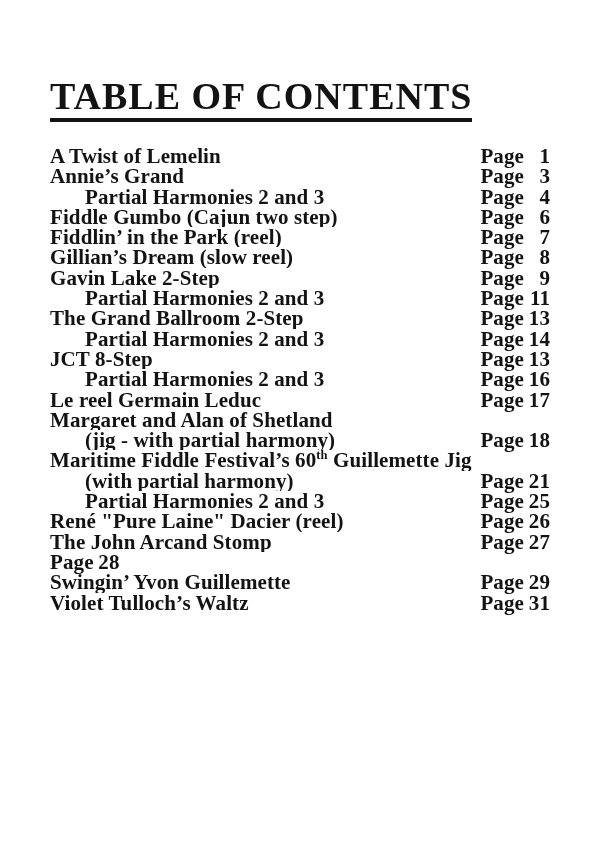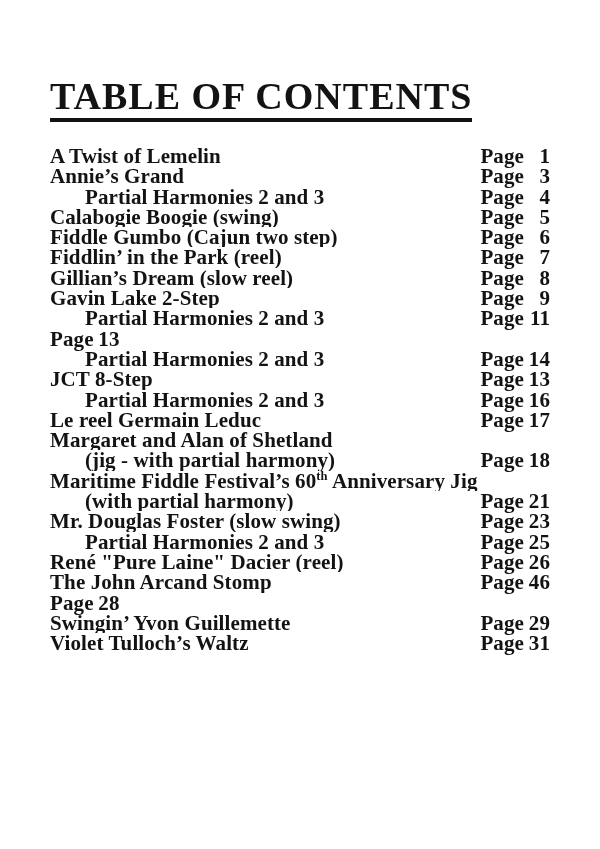--- a/index.html
+++ b/index.html
@@ -75,44 +75,41 @@
         </div>
         <div class="toc-row">
           <span class="toc-title">Annie’s Grand</span>
           <span class="toc-page"><span class="page-word">Page</span><span class="page-num">3</span></span>
         </div>
         <div class="toc-row indent">
           <span class="toc-title">Partial Harmonies 2 and 3</span>
           <span class="toc-page"><span class="page-word">Page</span><span class="page-num">4</span></span>
         </div>
         <div class="toc-row">
-          <span class="toc-title">Calabogie Boogie (swing)</span>
-          <span class="toc-page"><span class="page-word">Page</span><span class="page-num">5</span></span>
-        </div>
-        <div class="toc-row">
           <span class="toc-title">Fiddle Gumbo (Cajun two step)</span>
           <span class="toc-page"><span class="page-word">Page</span><span class="page-num">6</span></span>
         </div>
         <div class="toc-row">
           <span class="toc-title">Fiddlin’ in the Park (reel)</span>
           <span class="toc-page"><span class="page-word">Page</span><span class="page-num">7</span></span>
         </div>
         <div class="toc-row">
           <span class="toc-title">Gillian’s Dream (slow reel)</span>
           <span class="toc-page"><span class="page-word">Page</span><span class="page-num">8</span></span>
         </div>
         <div class="toc-row">
           <span class="toc-title">Gavin Lake 2-Step</span>
           <span class="toc-page"><span class="page-word">Page</span><span class="page-num">9</span></span>
         </div>
         <div class="toc-row indent">
           <span class="toc-title">Partial Harmonies 2 and 3</span>
           <span class="toc-page"><span class="page-word">Page</span><span class="page-num">11</span></span>
         </div>
         <div class="toc-row">
+          <span class="toc-title">The Grand Ballroom 2-Step</span>
           <span class="toc-page"><span class="page-word">Page</span><span class="page-num">13</span></span>
         </div>
         <div class="toc-row indent">
           <span class="toc-title">Partial Harmonies 2 and 3</span>
           <span class="toc-page"><span class="page-word">Page</span><span class="page-num">14</span></span>
         </div>
         <div class="toc-row">
           <span class="toc-title">JCT 8-Step</span>
           <span class="toc-page"><span class="page-word">Page</span><span class="page-num">13</span></span>
         </div>
@@ -126,42 +123,38 @@
         </div>
         <div class="toc-row">
           <span class="toc-title">Margaret and Alan of Shetland</span>
           <span class="toc-page"></span>
         </div>
         <div class="toc-row indent">
           <span class="toc-title">(jig - with partial harmony)</span>
           <span class="toc-page"><span class="page-word">Page</span><span class="page-num">18</span></span>
         </div>
         <div class="toc-row">
-          <span class="toc-title"><span>Maritime Fiddle Festival’s 60</span><sup>th</sup><span> Anniversary Jig</span></span>
+          <span class="toc-title"><span>Maritime Fiddle Festival’s 60</span><sup>th</sup><span> Guillemette Jig</span></span>
           <span class="toc-page"></span>
         </div>
         <div class="toc-row indent">
           <span class="toc-title">(with partial harmony)</span>
           <span class="toc-page"><span class="page-word">Page</span><span class="page-num">21</span></span>
-        </div>
-        <div class="toc-row">
-          <span class="toc-title">Mr. Douglas Foster (slow swing)</span>
-          <span class="toc-page"><span class="page-word">Page</span><span class="page-num">23</span></span>
         </div>
         <div class="toc-row indent">
           <span class="toc-title">Partial Harmonies 2 and 3</span>
           <span class="toc-page"><span class="page-word">Page</span><span class="page-num">25</span></span>
         </div>
         <div class="toc-row">
           <span class="toc-title">René "Pure Laine" Dacier (reel)</span>
           <span class="toc-page"><span class="page-word">Page</span><span class="page-num">26</span></span>
         </div>
         <div class="toc-row">
           <span class="toc-title">The John Arcand Stomp</span>
-          <span class="toc-page"><span class="page-word">Page</span><span class="page-num">46</span></span>
+          <span class="toc-page"><span class="page-word">Page</span><span class="page-num">27</span></span>
         </div>
         <div class="toc-row">
           <span class="toc-page"><span class="page-word">Page</span><span class="page-num">28</span></span>
         </div>
         <div class="toc-row">
           <span class="toc-title">Swingin’ Yvon Guillemette</span>
           <span class="toc-page"><span class="page-word">Page</span><span class="page-num">29</span></span>
         </div>
         <div class="toc-row">
           <span class="toc-title">Violet Tulloch’s Waltz</span>

